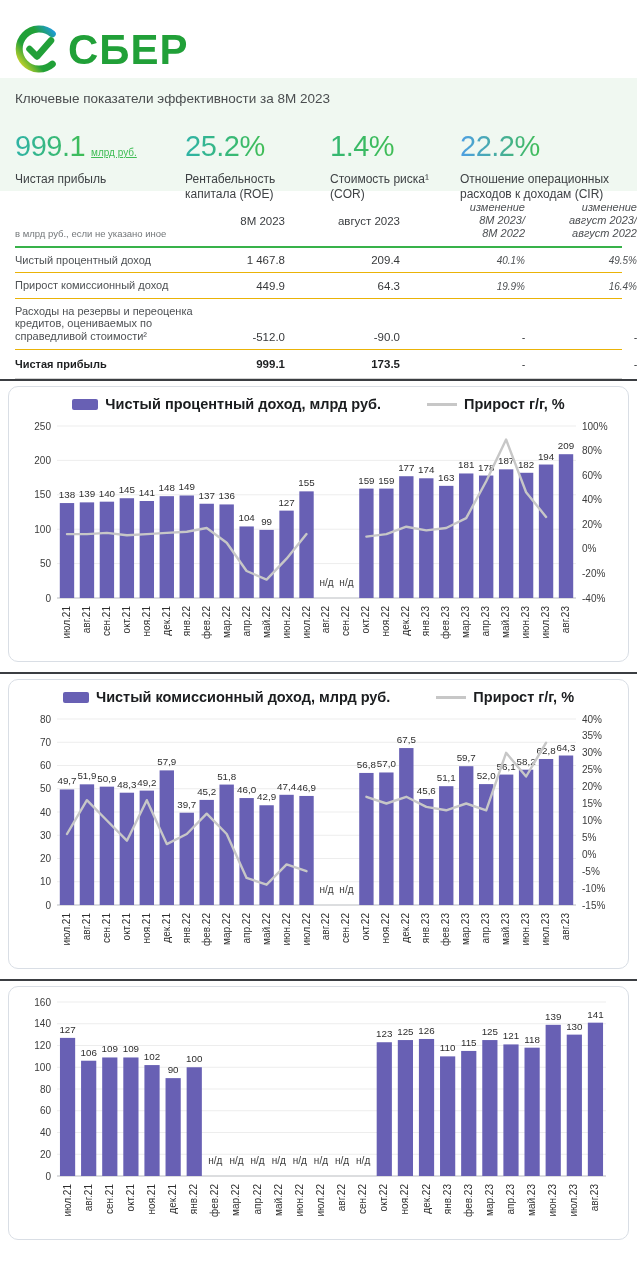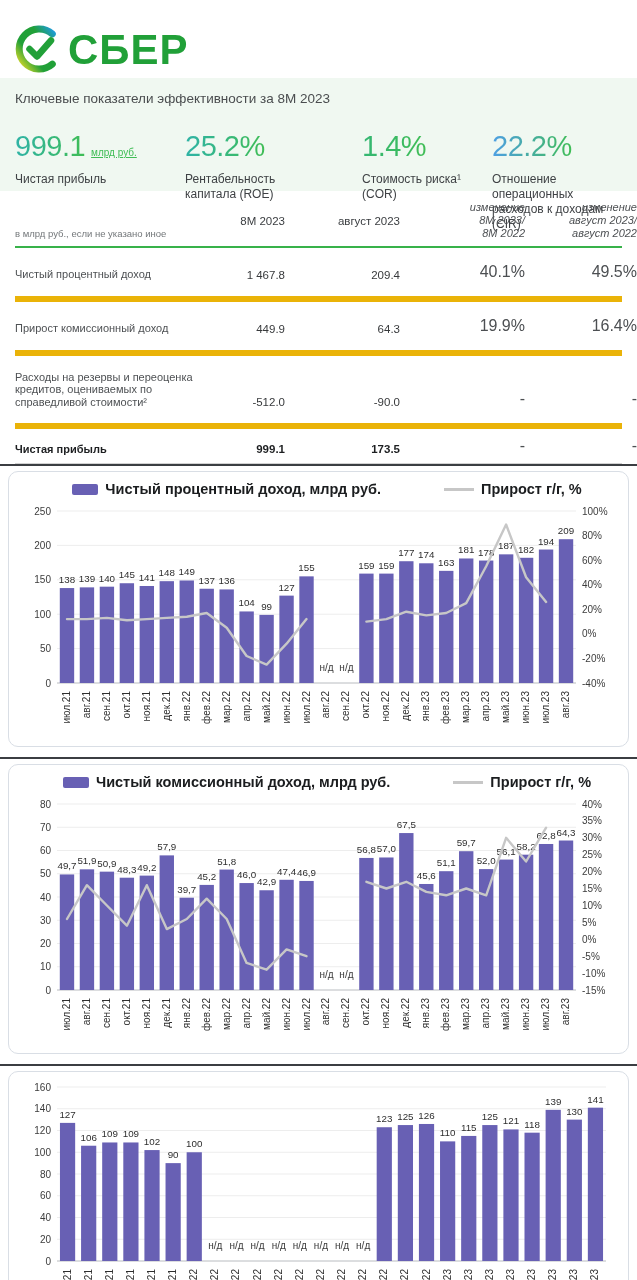--- a/index.html
+++ b/index.html
@@ -15,21 +15,21 @@
   .pre{white-space:pre-line;}
   
   .top-header{height:78px;padding:19px 0 0 10px;background:#fff;}
   
   .kpi-band{background:var(--kpi-bg);padding:13px 15px 12px;height:113px;}
   .kpi-title{font-size:13.5px;color:#4a4d4f;margin-bottom:24px;}
   .kpi-row{display:flex;}
   .kpi-item{display:flex;flex-direction:column;}
   .kpi-item:nth-child(1){width:170px;}
   .kpi-item:nth-child(2){width:145px;}
-  .kpi-item:nth-child(3){width:130px;margin-left:32px;}
+  .kpi-item:nth-child(3){width:130px;}
   .kpi-item:nth-child(4){flex:1;}
   .kpi-valwrap{display:flex;align-items:baseline;gap:6px;margin-bottom:9px;}
   .kpi-value{font-size:29px;font-weight:400;letter-spacing:-0.5px;color:var(--kpi-teal);}
   @supports ((-webkit-background-clip:text) or (background-clip:text)){
     .grad-teal{background:linear-gradient(90deg,var(--kpi-teal),var(--kpi-green));
       -webkit-background-clip:text;background-clip:text;color:transparent;}
     .grad-blue{background:linear-gradient(90deg,var(--kpi-blue),var(--kpi-green));
       -webkit-background-clip:text;background-clip:text;color:transparent;}
     .grad-green{background:linear-gradient(90deg,#35B773,var(--kpi-green));
       -webkit-background-clip:text;background-clip:text;color:transparent;}
@@ -37,33 +37,33 @@
   .kpi-unit{font-size:10px;color:var(--kpi-green);text-decoration:underline;}
   .kpi-label{font-size:12px;color:#3f4245;line-height:1.25;}
   
   .fin-table{padding:10px 15px 0;}
   .t-row{display:grid;grid-template-columns:195px 75px 115px 125px 112px;align-items:end;}
   .t-head{padding-bottom:5px;border-bottom:2px solid var(--rule-green);}
   .t-head .c1{font-size:9.5px;color:#73777a;align-self:end;padding-bottom:2px;}
   .t-head .c2,.t-head .c3{font-size:11.5px;color:#3a3d40;align-self:center;}
   .t-head .c4,.t-head .c5{font-size:11px;font-style:italic;color:#4c4f52;line-height:1.2;}
   .c2,.c3,.c4,.c5{text-align:right;}
-  .t-body .t-row{border-bottom:6px solid #eab308;padding:15px 0;}
+  .t-body .t-row{border-bottom:1px solid #eab308;padding:6px 0;}
   .t-body .t-row:last-child{border-bottom:1px solid #d2d2d2;padding:8px 0;}
   .t-body .c1{font-size:11px;color:#4e5154;line-height:1.15;padding-right:8px;}
   .t-body .c2,.t-body .c3{font-size:11.5px;color:#37393b;}
-  .t-body .c4,.t-body .c5{font-size:16px;color:#4c4f52;}
+  .t-body .c4,.t-body .c5{font-size:10px;font-style:italic;color:#4c4f52;}
   .row-bold .c1,.row-bold .c2,.row-bold .c3{font-weight:bold;color:#1d1f21;}
   
   .section-divider{height:2px;background:#3b3e42;width:637px;}
   .panel{margin:5px 8px 10px;border:1px solid #d9dee5;border-radius:10px;
          padding:5px 8px 3px;background:#fff;}
   .legend{display:flex;justify-content:center;align-items:center;gap:46px;
           height:24px;font-size:14.5px;font-weight:bold;color:#1b1d1f;}
-  .legend-item{display:flex;align-items:center;gap:7px;margin-left:17px;}
+  .legend-item{display:flex;align-items:center;gap:7px;}
   .sw-bar{display:inline-block;width:26px;height:11px;border-radius:2px;background:var(--purple);}
   .sw-bar.small{width:11px;}
   .sw-line{display:inline-block;width:30px;height:0;border-top:3px solid var(--linegray);}
   svg text{font-family:"Liberation Sans", sans-serif;}
 </style>
 </head>
 <body>
 
 <div class="top-header">
   <svg width="230" height="60" viewBox="0 0 230 60">

